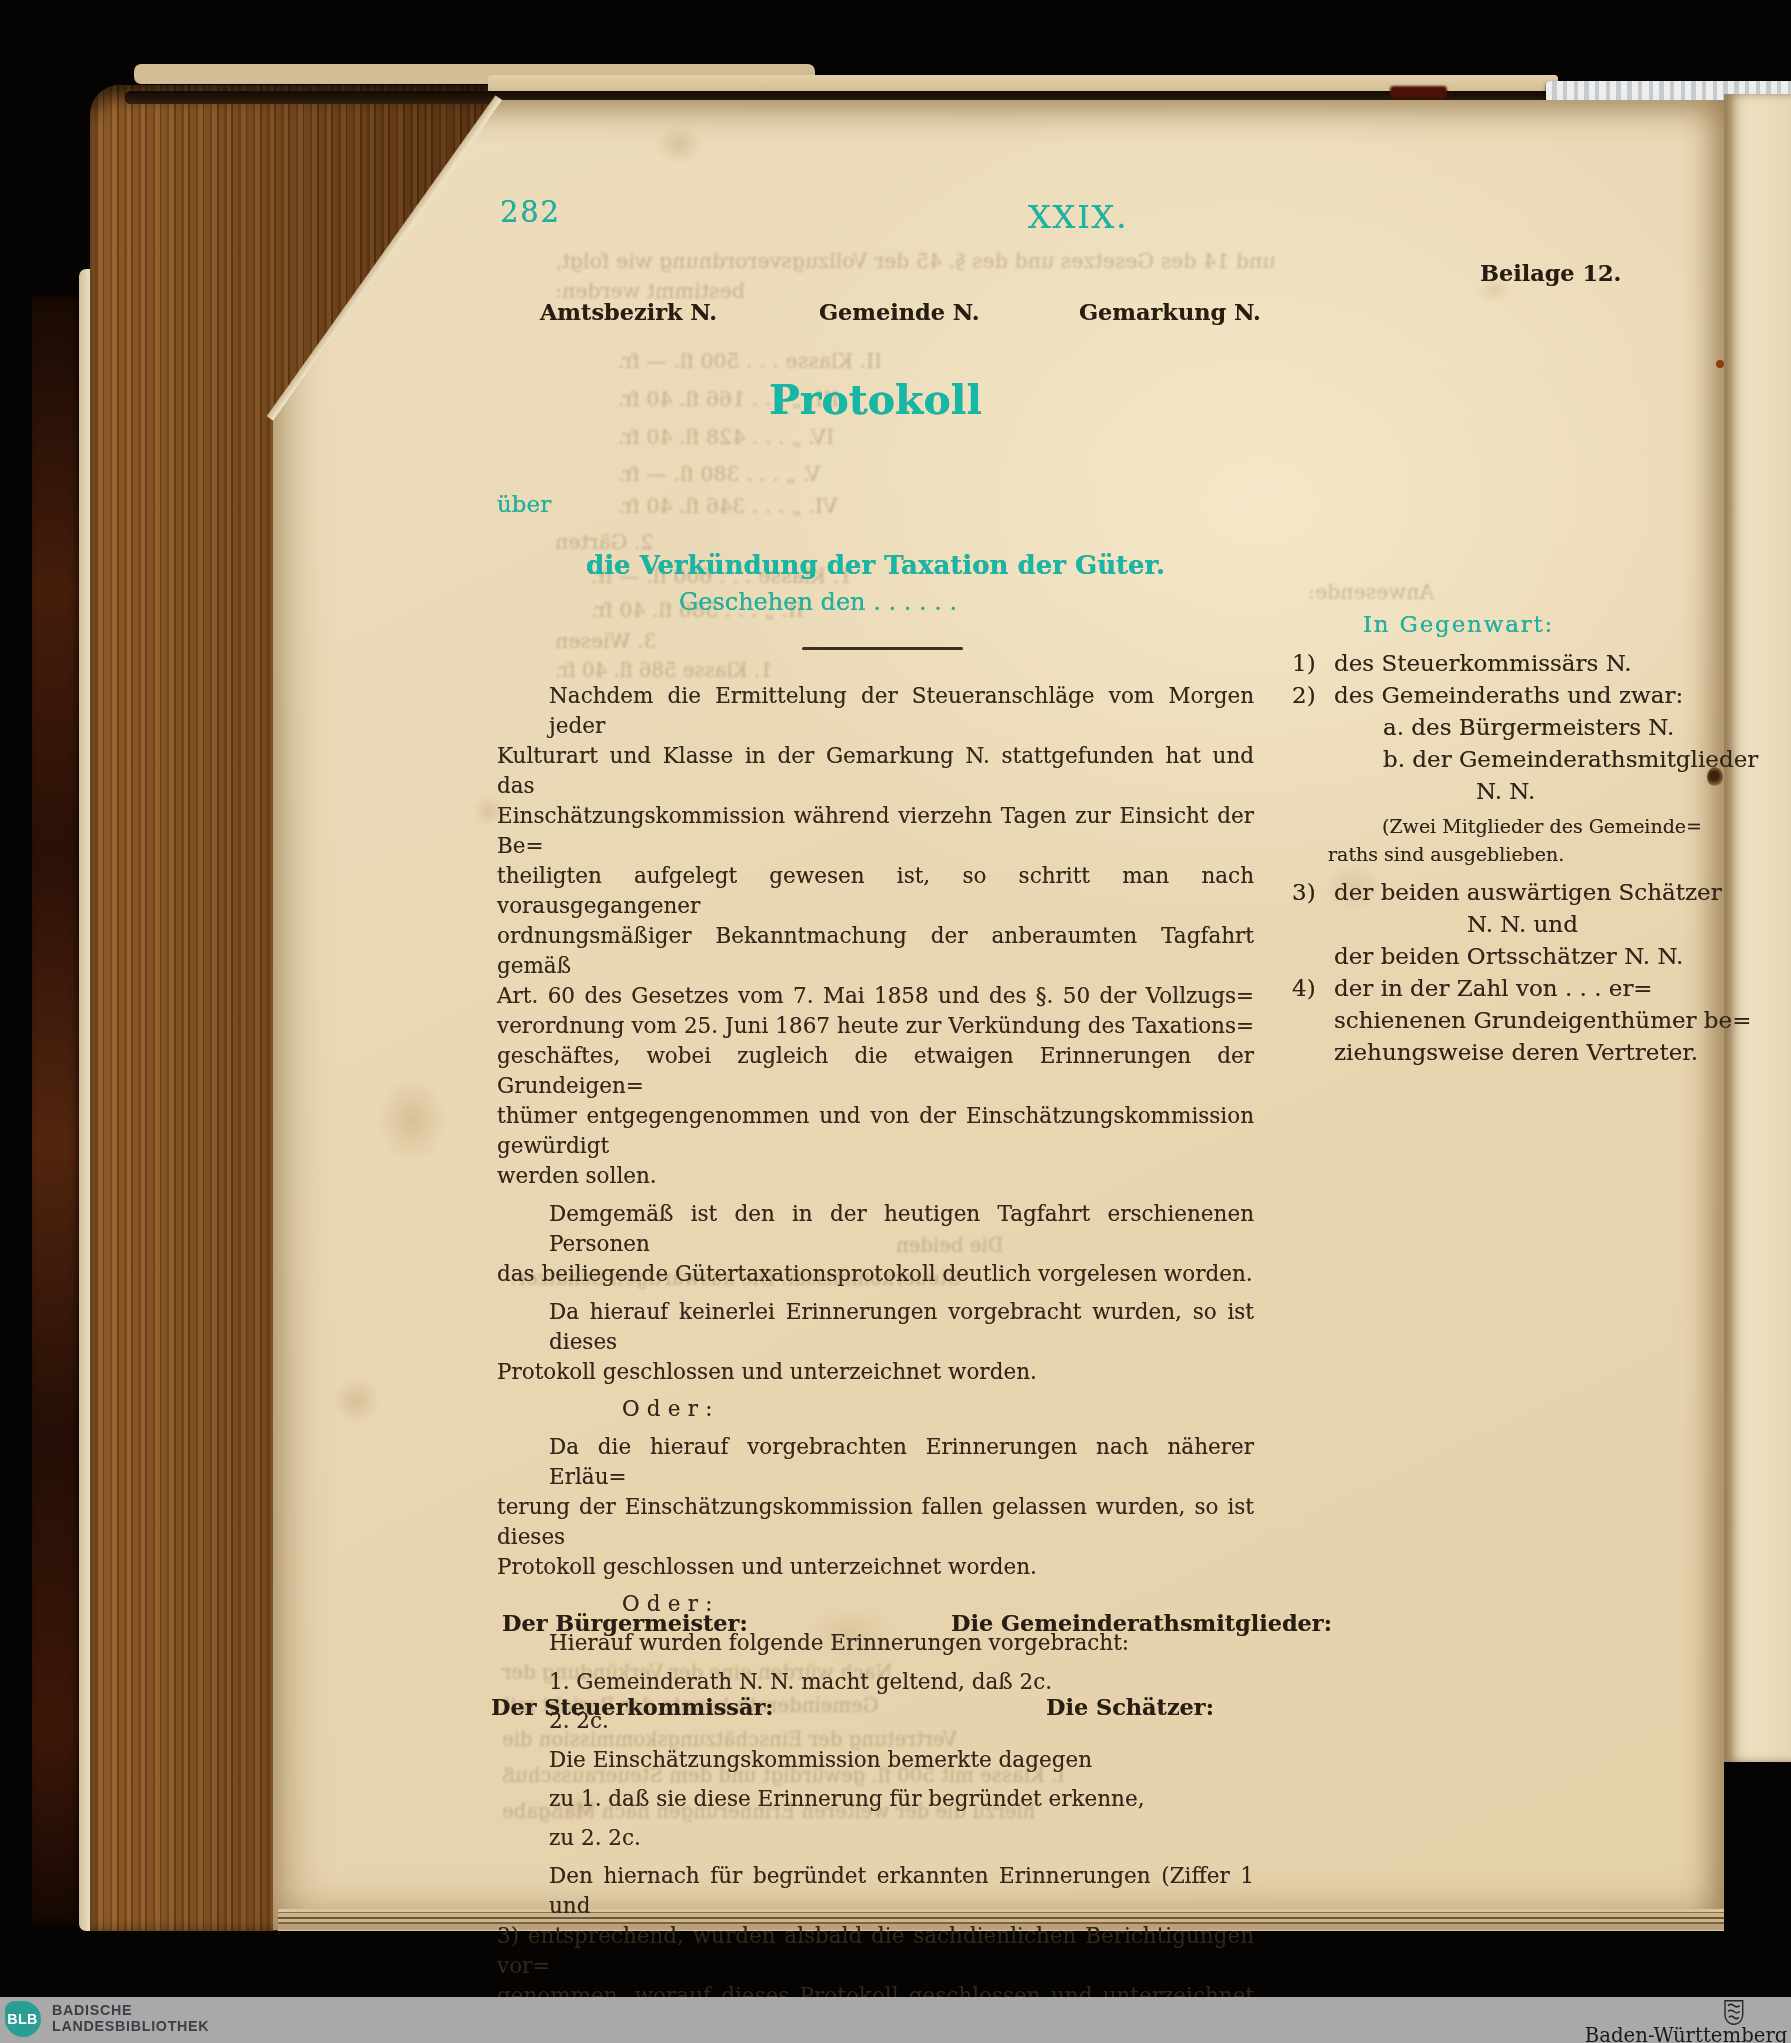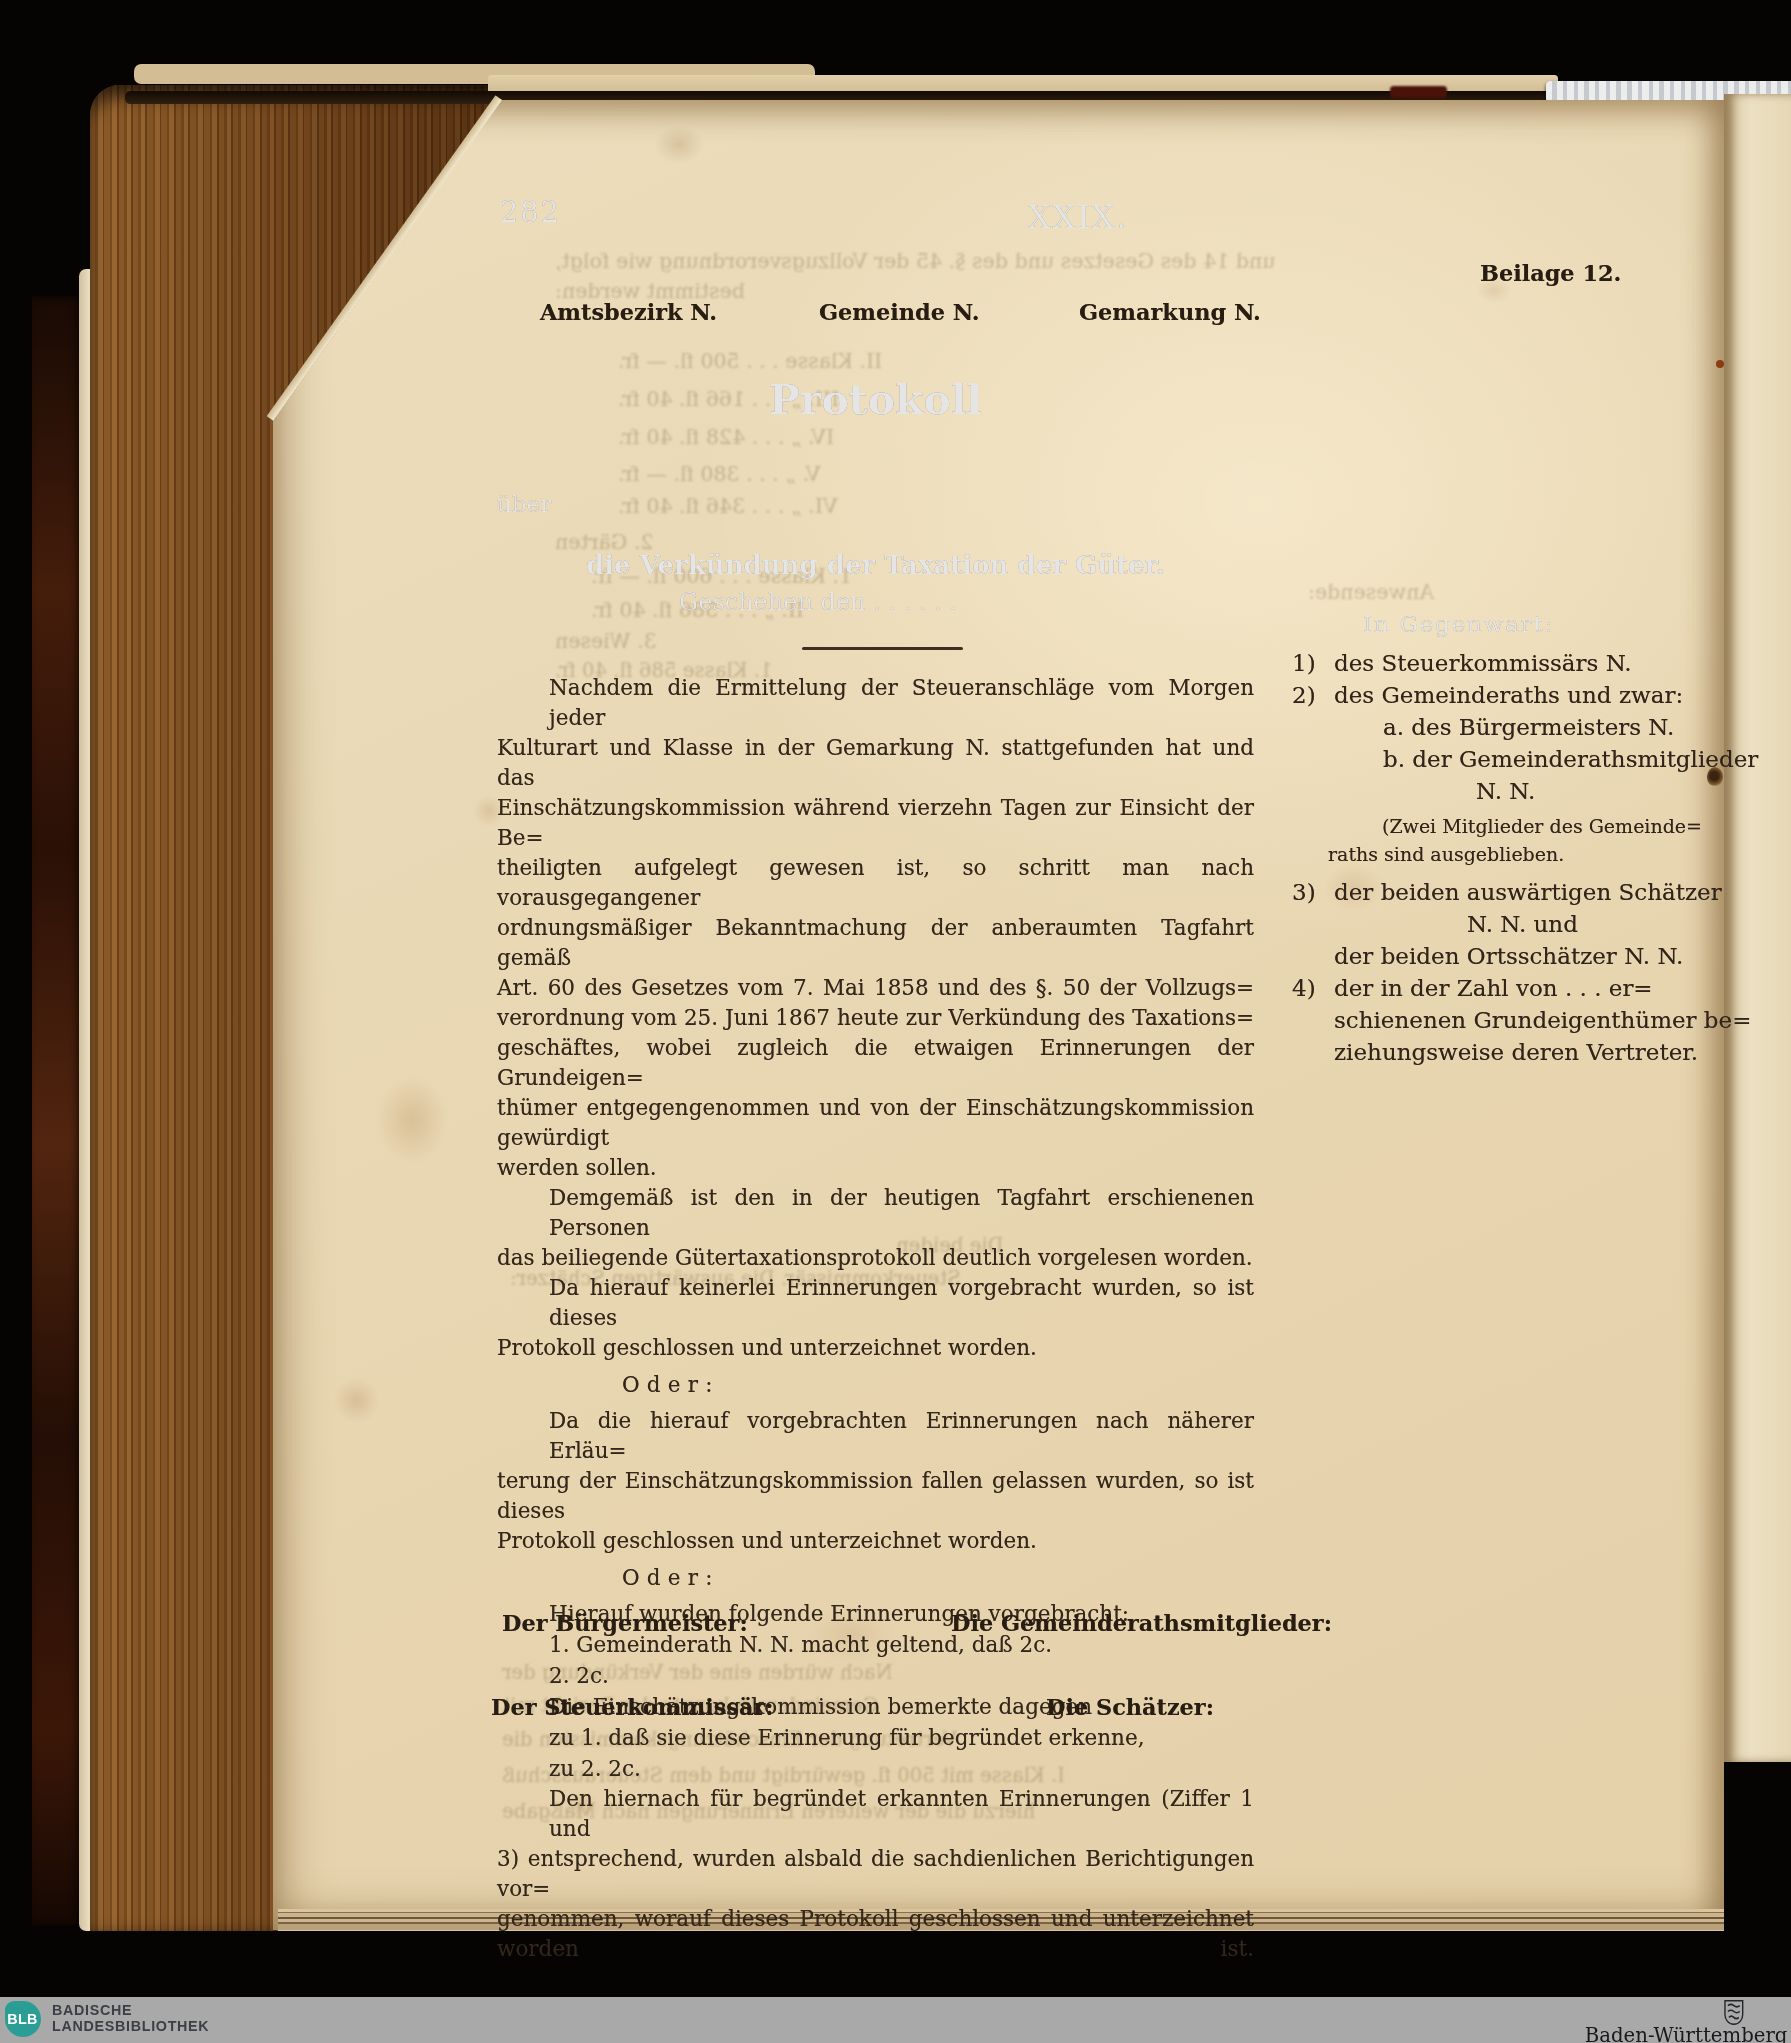--- a/index.html
+++ b/index.html
@@ -47,42 +47,42 @@
   .s3{left:473px;top:795px;width:32px;height:32px;background:radial-gradient(rgba(150,100,50,.18),rgba(150,100,50,0) 70%);}
   .s4{left:1324px;top:862px;width:59px;height:50px;background:radial-gradient(rgba(160,115,60,.16),rgba(160,115,60,0) 70%);}
   .s5{left:806px;top:1605px;width:90px;height:59px;background:radial-gradient(rgba(160,115,60,.15),rgba(160,115,60,0) 70%);}
   .s6{left:561px;top:1791px;width:41px;height:30px;background:radial-gradient(rgba(150,100,50,.14),rgba(150,100,50,0) 70%);}
   .s7{left:1476px;top:278px;width:36px;height:25px;background:radial-gradient(rgba(150,100,50,.14),rgba(150,100,50,0) 70%);}
   .s8{left:654px;top:125px;width:50px;height:39px;background:radial-gradient(rgba(140,95,45,.2),rgba(140,95,45,0) 70%);}
   .wormhole{left:1707px;top:767px;width:16px;height:19.7px;background:radial-gradient(circle at 45% 45%,#3a2410 0 30%,#7a5a30 60%,rgba(122,90,48,0) 75%);}
   .speck{left:1716px;top:360px;width:8px;height:8px;background:#8a3c10;border-radius:50%;}
 
   
-  .txt{position:absolute;color:#e5e5e5;z-index:3;text-shadow:0 0 0.5px rgba(45,30,12,.55);}
+  .txt{position:absolute;color:#14b8a6;z-index:3;text-shadow:0 0 0.5px rgba(45,30,12,.55);}
   .antiqua{font-family:"DejaVu Serif",serif;}
   .bold{font-weight:bold;color:#271d12;}
 
   .pagenum{left:500px;top:195px;font-size:29px;letter-spacing:1.8px;}
   .chapter{left:1028px;top:190px;font-size:32px;letter-spacing:1.8px;margin-top:8px;}
   .annex{left:1480px;top:260px;font-size:22.4px;}
   .d-amts{left:540px;top:299px;font-size:22.4px;}
   .d-gem{left:819px;top:299px;font-size:22.4px;}
   .d-gmk{left:1079px;top:299px;font-size:22.4px;}
   .title{left:497px;top:376px;width:757px;text-align:center;font-size:41px;font-weight:bold;}
   .ueber{left:497px;top:491px;width:757px;font-size:23px;}
   .subtitle{left:497px;top:550px;width:757px;text-align:center;font-size:26px;font-weight:bold;}
   .dateline{left:679px;top:588px;font-size:24px;}
   .rule{position:absolute;left:802px;top:647px;width:161px;height:2.7px;background:#3f2f1f;border-radius:1.8px;z-index:3;}
 
   .body-col{position:absolute;left:497px;top:673px;width:757px;z-index:3;color:#33261a;
     font-size:21.5px;line-height:30px;text-shadow:0 0 0.5px rgba(45,30,12,.5);}
   .bl{text-align:justify;}
   .bl.j{text-align-last:justify;}
   .bl.l{text-align-last:left;}
-  .bl.ind{padding-left:52px;}
+  .bl.ind{padding-left:52px;margin-top:8px;}
   .bl.od{padding-left:125px;letter-spacing:7.2px;margin:7.2px 0 5.4px 0;text-align-last:left;}
   .bl.li{line-height:31px;}
 
   .geg-head{left:1292px;top:611px;width:333px;text-align:center;font-size:23px;letter-spacing:1.8px;}
   .geg-col{position:absolute;left:1292px;top:647px;width:374px;z-index:3;color:#30241a;
     font-size:23px;line-height:32px;text-shadow:0 0 0.5px rgba(45,30,12,.5);}
   .gl{white-space:nowrap;}
   .gl .g-num{display:inline-block;width:42px;}
   .gl.sub{padding-left:91px;}
   .gl.nn{padding-left:184px;}

